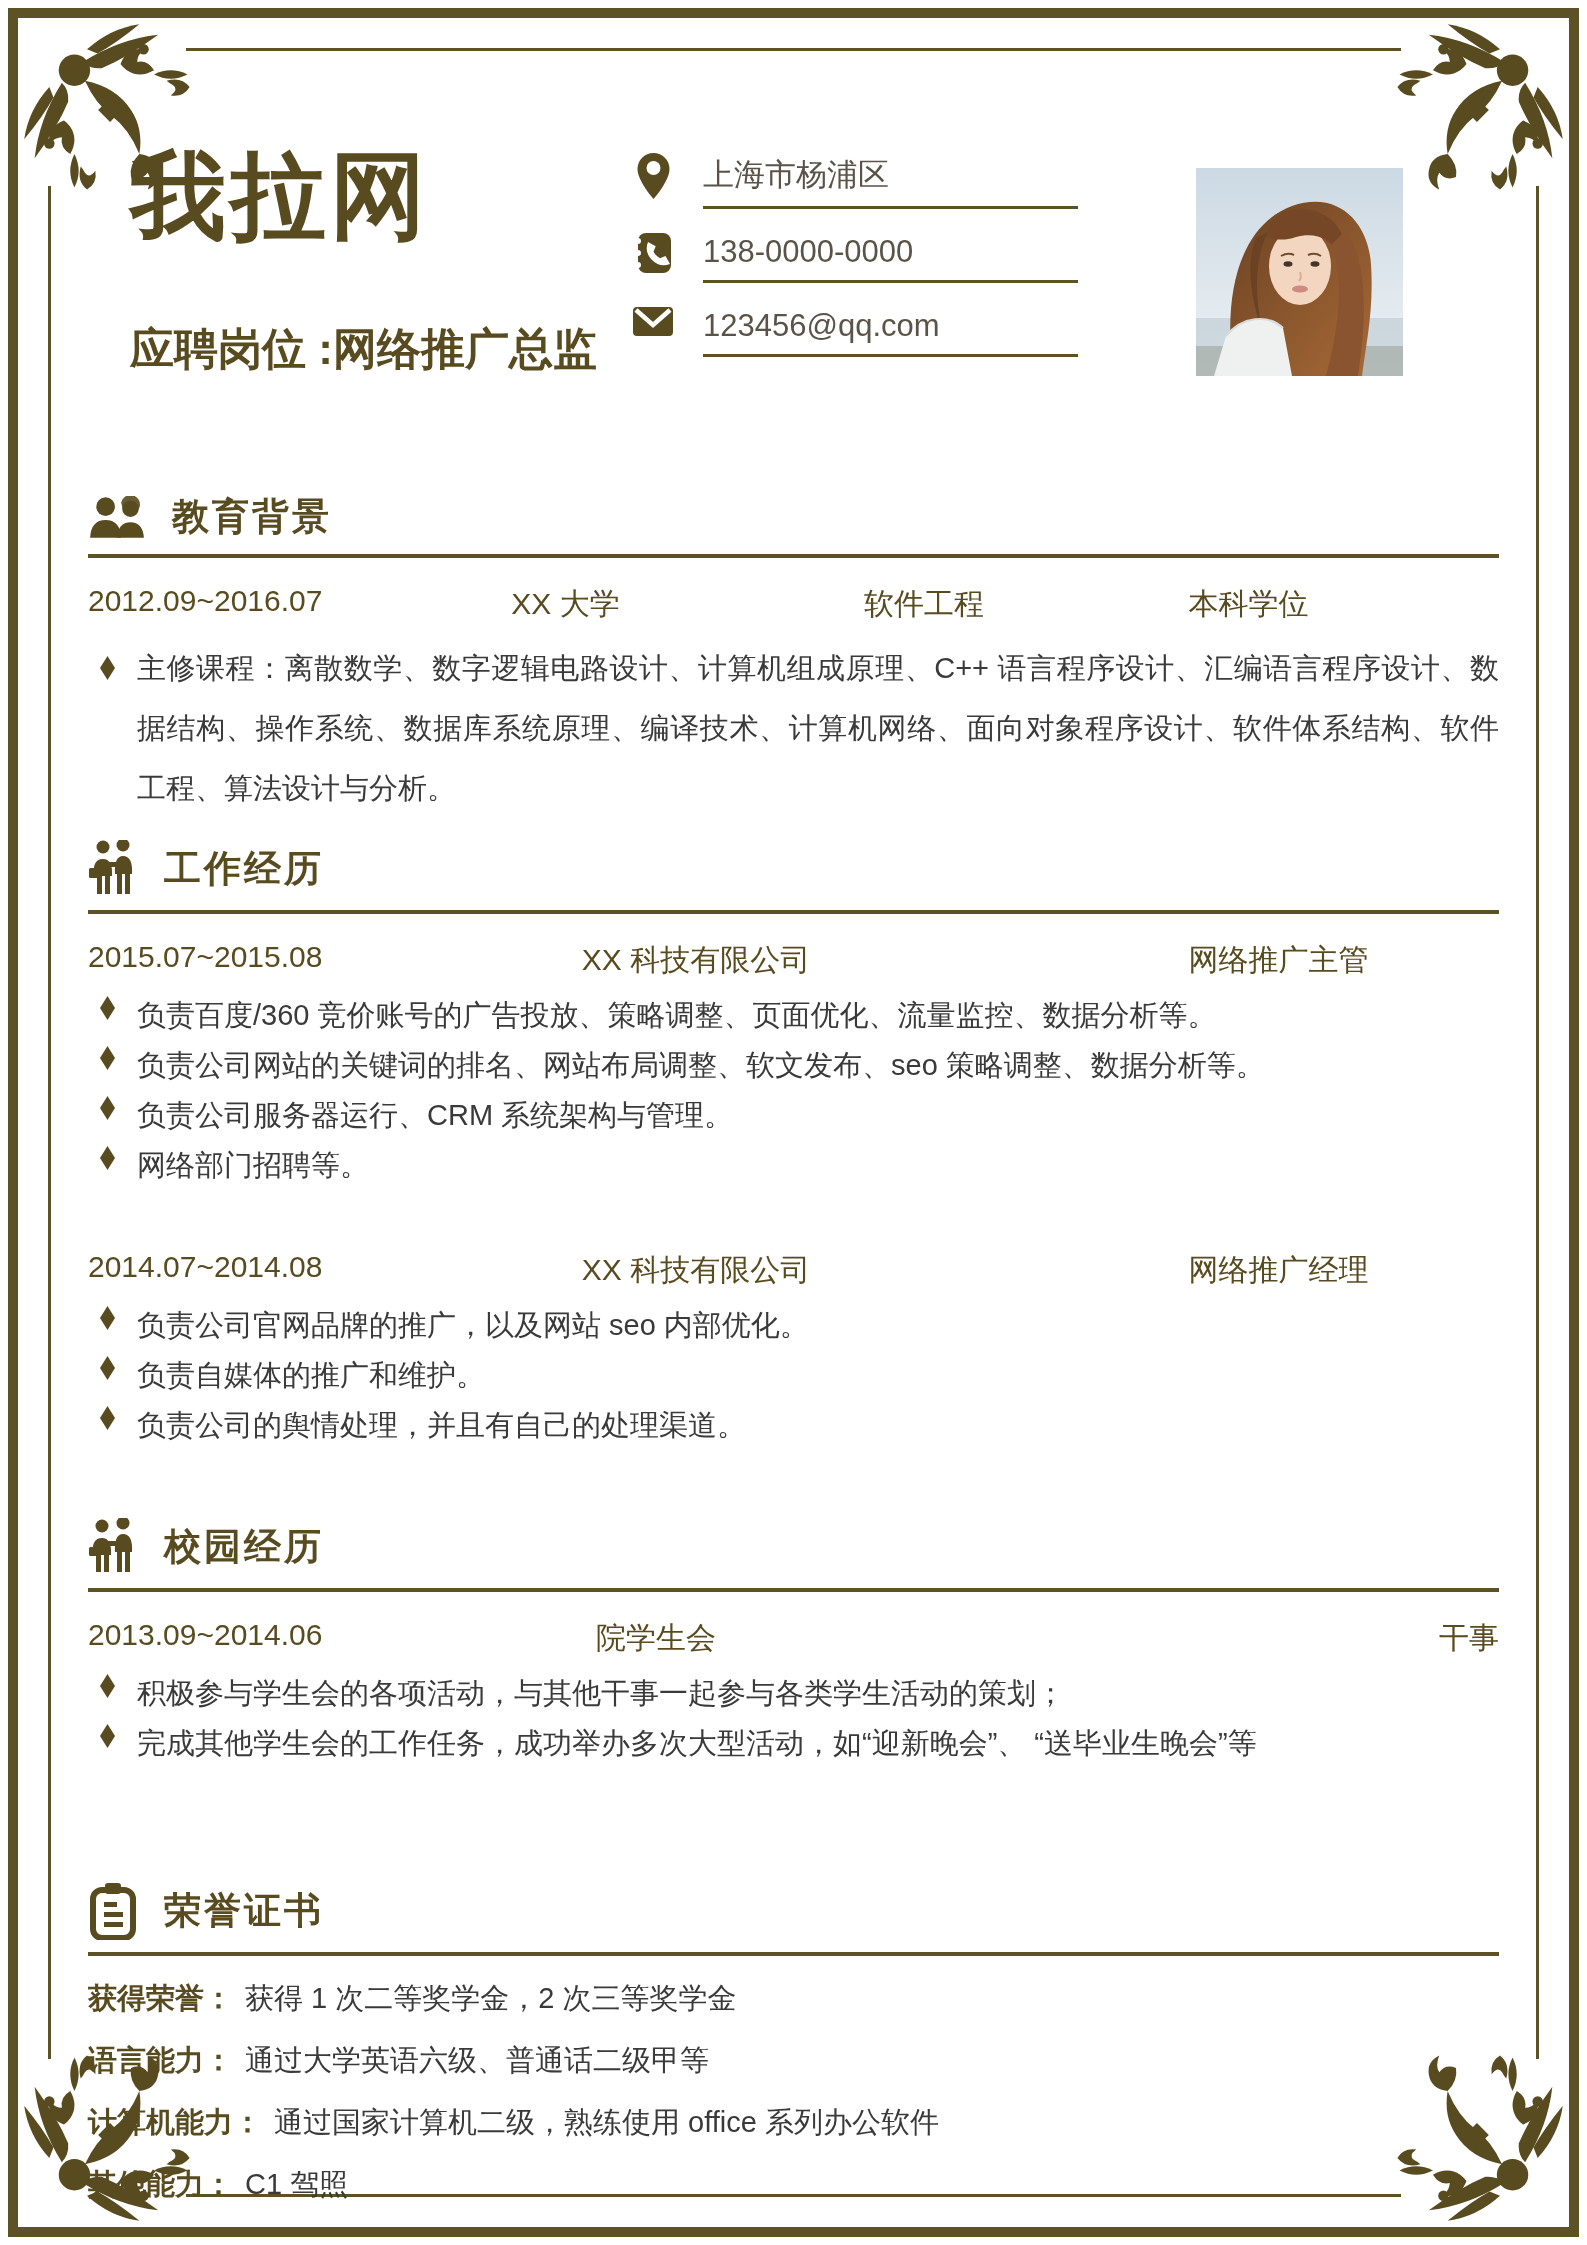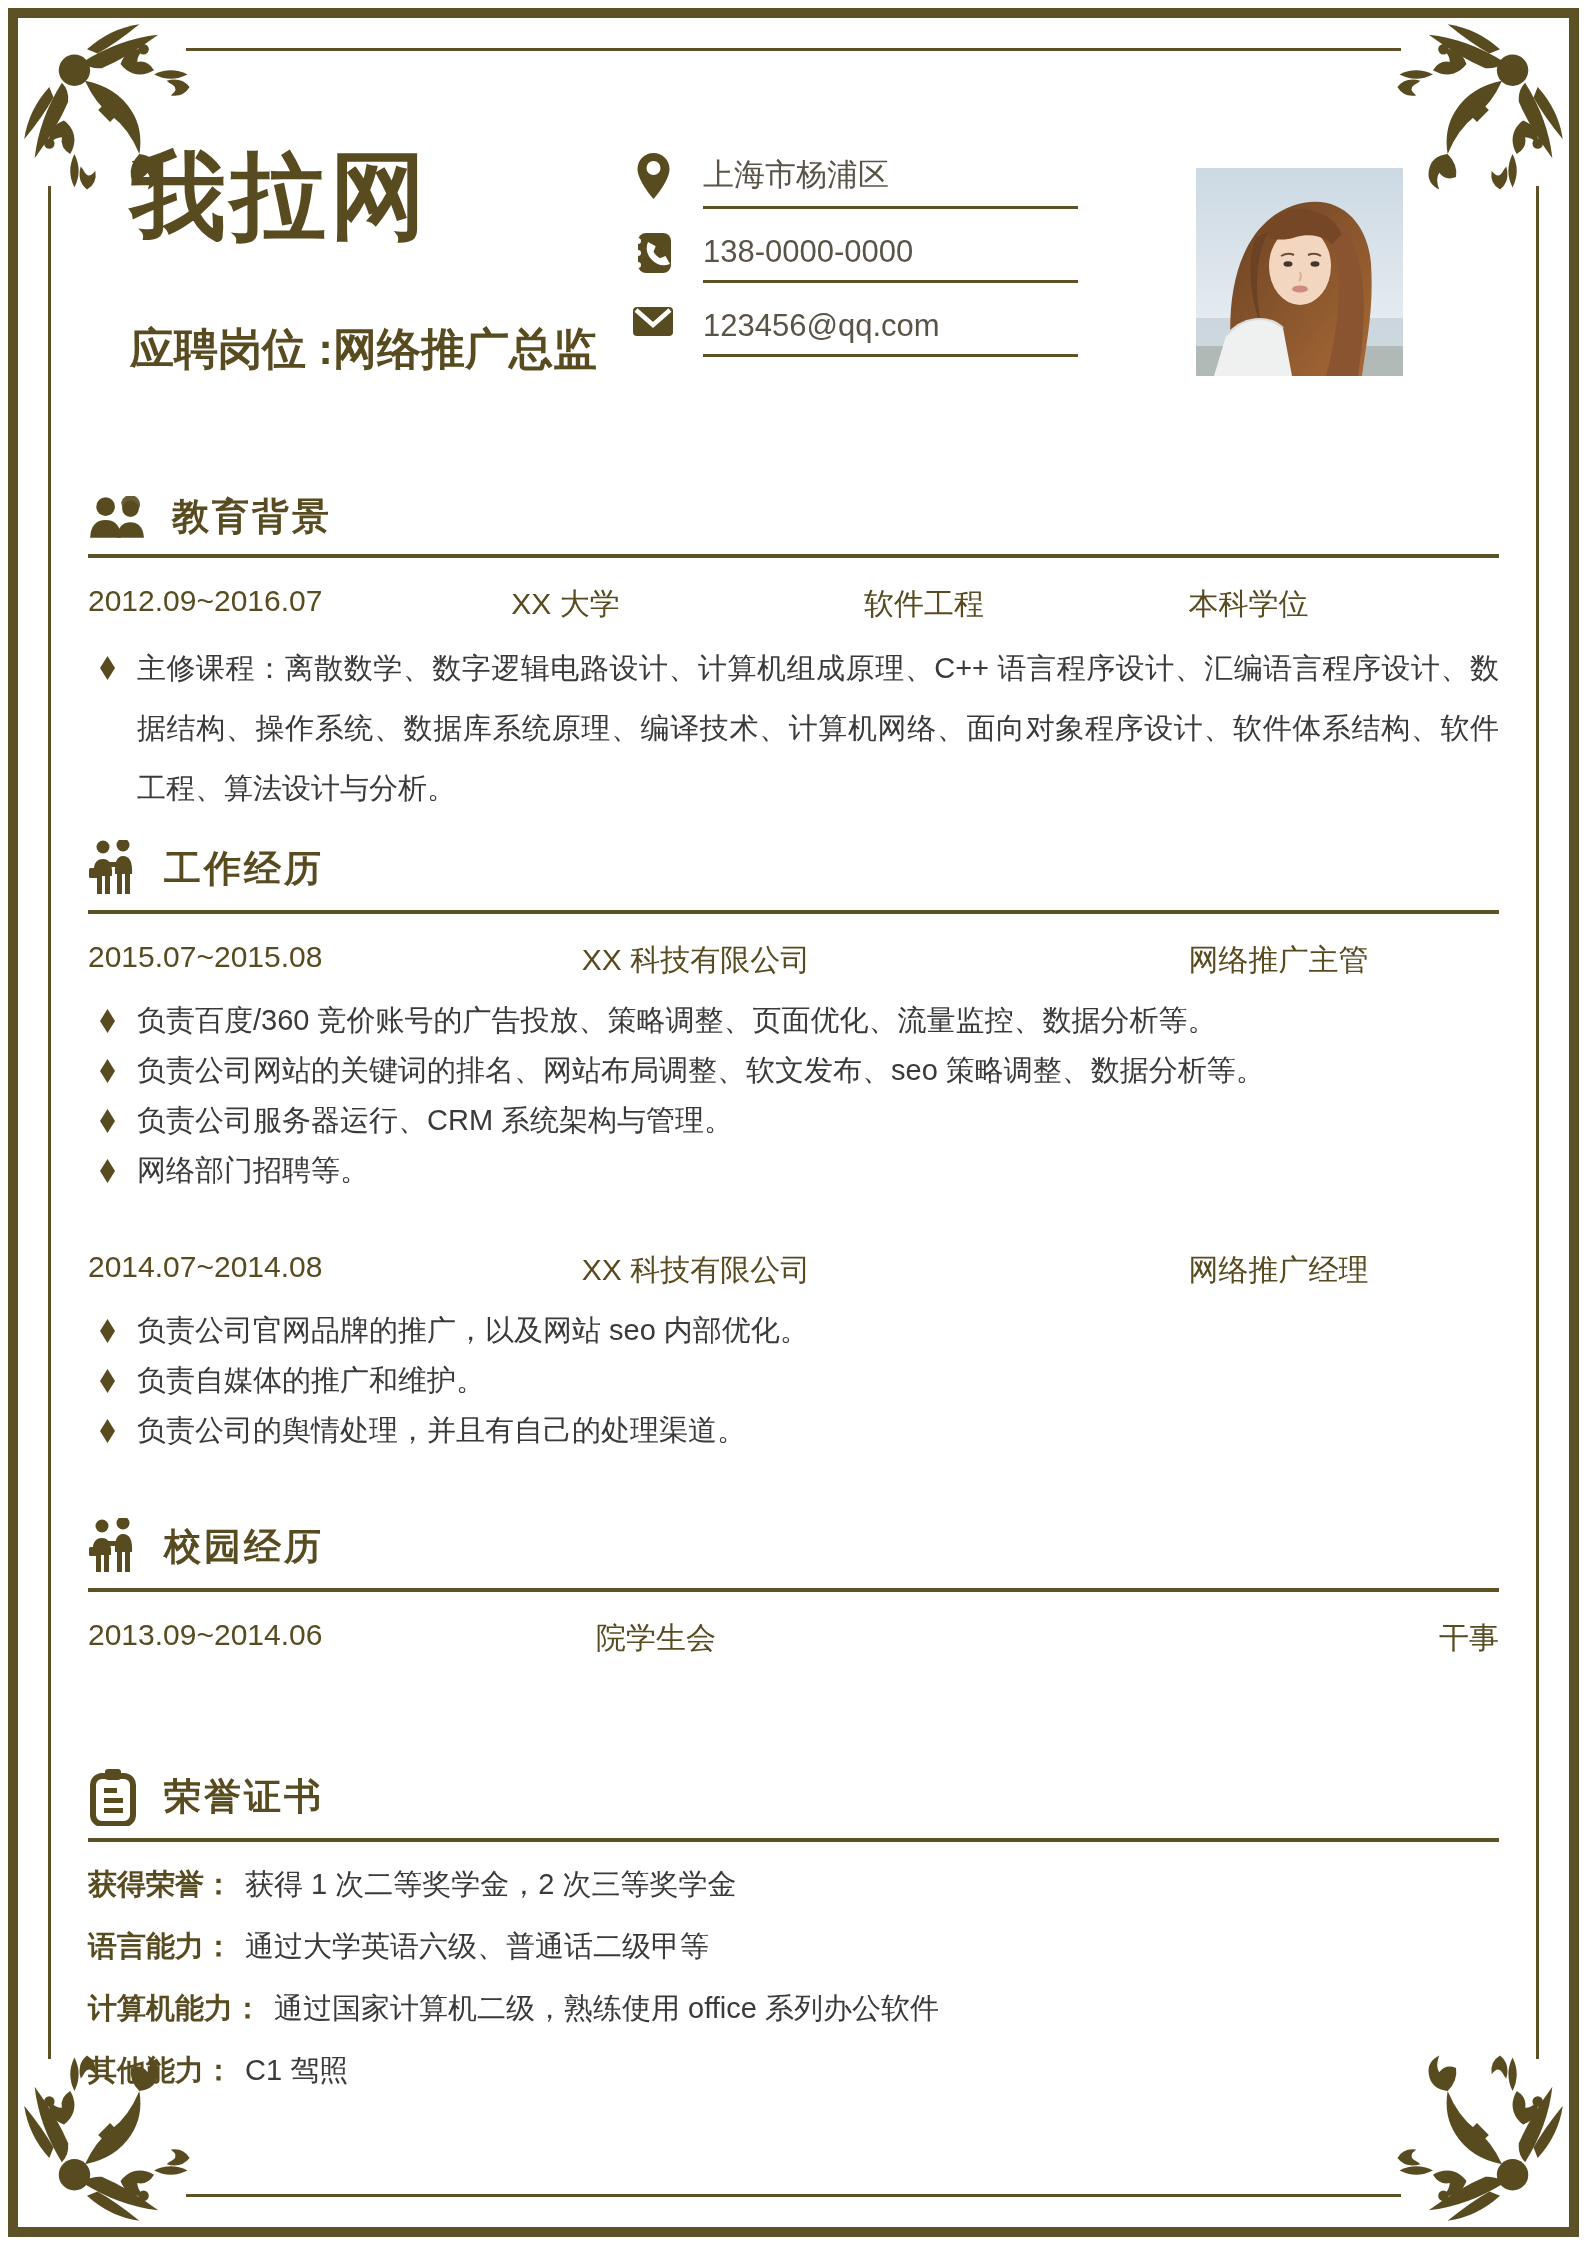--- a/index.html
+++ b/index.html
@@ -47,21 +47,21 @@
   .p-school{left:30%}.p-major{left:55%}.p-degree{left:78%}
   .p-company{left:35%}.p-pos{left:78%}
   .p-org{left:36%}.p-role{right:0}
 
   .diamond{width:15px;height:24px;flex:none;background:var(--brown);
            clip-path:polygon(50% 0,100% 50%,50% 100%,0 50%);}
   .b-para{display:flex;align-items:flex-start;margin-top:12px;font-size:29px;color:var(--ink);line-height:60px;}
   .b-para .diamond{margin:18px 22px 0 12px;}
   .b-para .txt{text-align:justify;flex:1;}
   .b-list{margin-top:14px;}
-  .b-line{display:flex;align-items:center;height:50px;font-size:29px;color:var(--ink);}
+  .b-line{display:flex;height:50px;font-size:29px;color:var(--ink);}
   .b-line .diamond{margin:0 22px 0 12px;}
 
   .sec-edu{margin-top:0;}
   .sec-work{margin-top:22px;}
   .entry-gap{margin-top:54px;}
   .sec-campus{margin-top:62px;}
   .sec-honors{margin-top:108px;}
 
   .honors-list{margin-top:8px;}
   .honor{font-size:29px;color:var(--ink);line-height:40px;margin-top:22px;display:flex;gap:12px;}
@@ -297,20 +297,30 @@
         </span>
         <h2 class="stitle">校园经历</h2>
       </div>
       <div class="rule"></div>
 
       <div class="entry">
         <span class="p-date">2013.09~2014.06</span>
         <span class="p-org">院学生会</span>
         <span class="p-role">干事</span>
       </div>
+      <div class="b-list">
+        <div class="b-line">
+            <span class="diamond"></span>
+            <span>积极参与学生会的各项活动，与其他干事一起参与各类学生活动的策划；</span>
+          </div>
+        <div class="b-line">
+            <span class="diamond"></span>
+            <span>完成其他学生会的工作任务，成功举办多次大型活动，如“迎新晚会”、 “送毕业生晚会”等</span>
+          </div>
+      </div>
     </div>
 
     <div class="sec-honors">
       <div class="shead">
         <span class="sicon">
           <svg width="50" height="58" viewBox="0 0 48 58">
               <g class="br">
                 <rect x="4" y="8" width="40" height="48" rx="9" fill="none" stroke="#594b20" stroke-width="6"></rect>
                 <rect x="16" y="1" width="16" height="11" rx="3"></rect>
                 <rect x="15" y="20" width="13" height="5"></rect>

